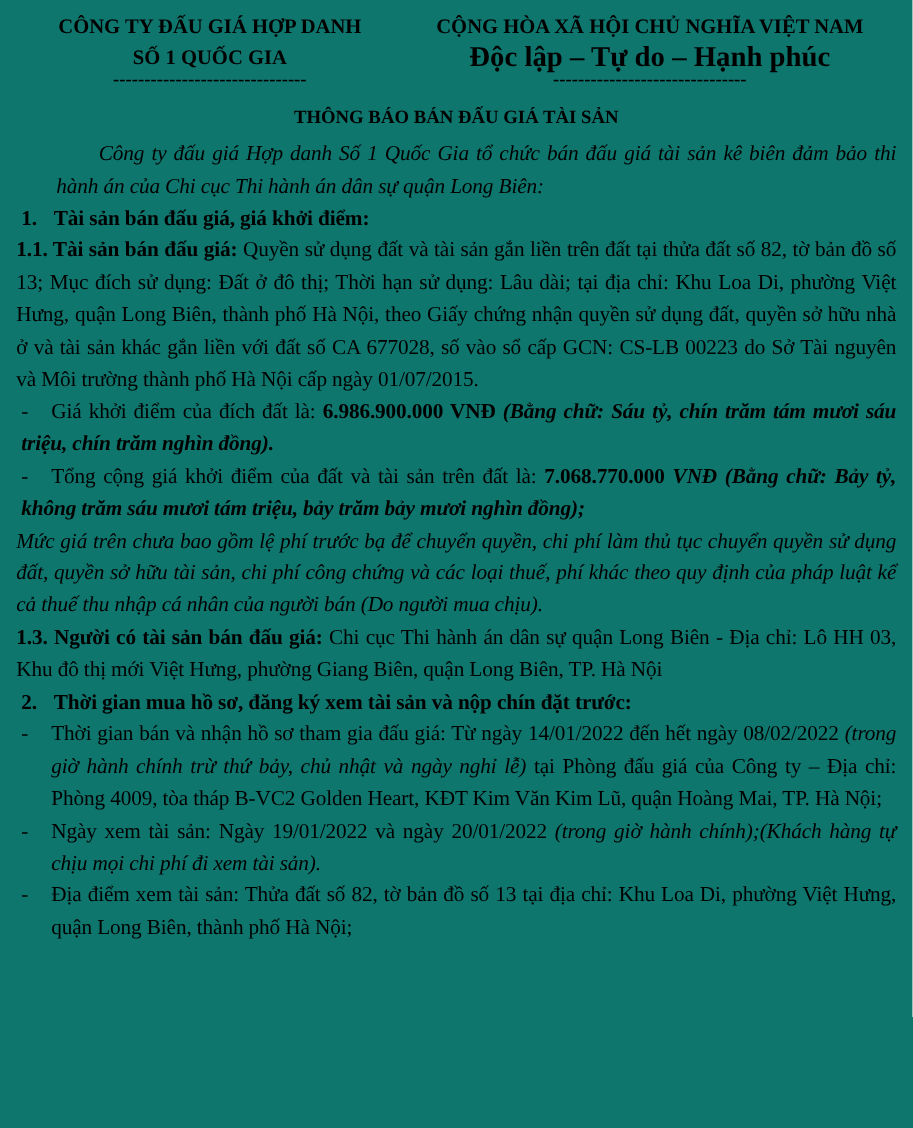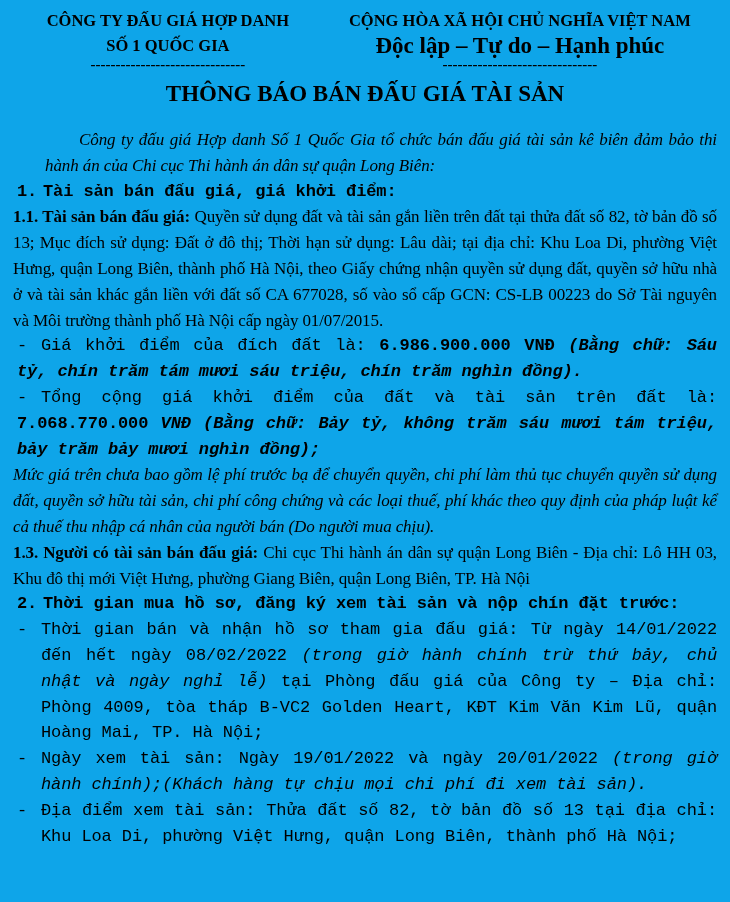--- a/index.html
+++ b/index.html
@@ -1,60 +1,60 @@
 <!DOCTYPE html>
 <html><head>
 <meta charset="utf-8">
 <style>
   html, body { margin: 0; padding: 0; background: #ffffff; }
   .page {
     width: 730px;
     height: 902px;
     box-sizing: border-box;
-    background: #0ea5e9;
+    background: #0f766e;
     color: #000000;
     font-family: "Liberation Serif", "DejaVu Serif", serif;
     padding: 8px 13px 0 13px;
     overflow: hidden;
   }
   
   .header { display: flex; }
   .header-left  { width: 44%; text-align: center; }
   .header-right { width: 56%; text-align: center; }
   .hdr-bold-line { font-weight: 700; font-size: 16.5px; line-height: 25px; }
   .hdr-motto     { font-weight: 700; font-size: 23px;   line-height: 25px; }
   .divider { font-weight: 700; font-size: 15px; line-height: 13px; letter-spacing: 0px; }
   .doc-number { font-size: 17px; margin-top: 9px; }
   .date-line  { font-size: 17px; font-style: italic; margin-top: 9px; }
   
   .doc-title {
     text-align: center;
     font-weight: 700;
-    font-size: 23px;
-    margin: 10px 0 20px 0;
+    font-size: 15px;
+    margin: 10px 0 3px 0;
     line-height: 26px;
   }
   
   .doc-body { }
   .para {
     font-size: 17px;
     line-height: 25.8px;
     text-align: justify;
     letter-spacing: -0.1px;
     margin: 0;
   }
   .run-r  { }
   .run-b  { font-weight: 700; }
   .run-i  { font-style: italic; }
   .run-bi { font-weight: 700; font-style: italic; }
   sup { font-size: 0.62em; line-height: 0; }
   .intro { font-style: italic; text-indent: 34px; margin-left: 32px; }
   .heading { font-weight: 700; text-align: left; }
   .heading .bullet-marker { display: inline-block; width: 26px; font-weight: 700; }
-  .heading.numbered, .bullet-flush, .bullet-hang { padding-left: 4px; font-family: Liberation Mono, monospace; }
+  .heading.numbered, .bullet-flush, .bullet-hang { padding-left: 4px; }
   .bullet-flush .bullet-marker { display: inline-block; width: 24px; }
   .bullet-hang { display: flex; }
   .bullet-hang .bullet-marker { flex: 0 0 24px; }
   .bullet-hang .bullet-text { flex: 1; text-align: justify; display: block; }
 </style>
 </head>
 <body>
 
 <div class="page">
 

